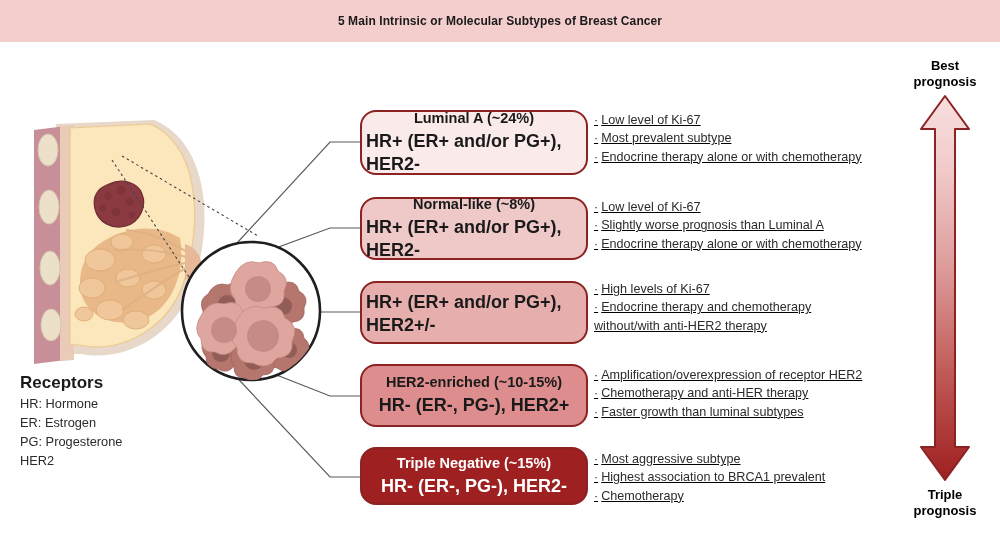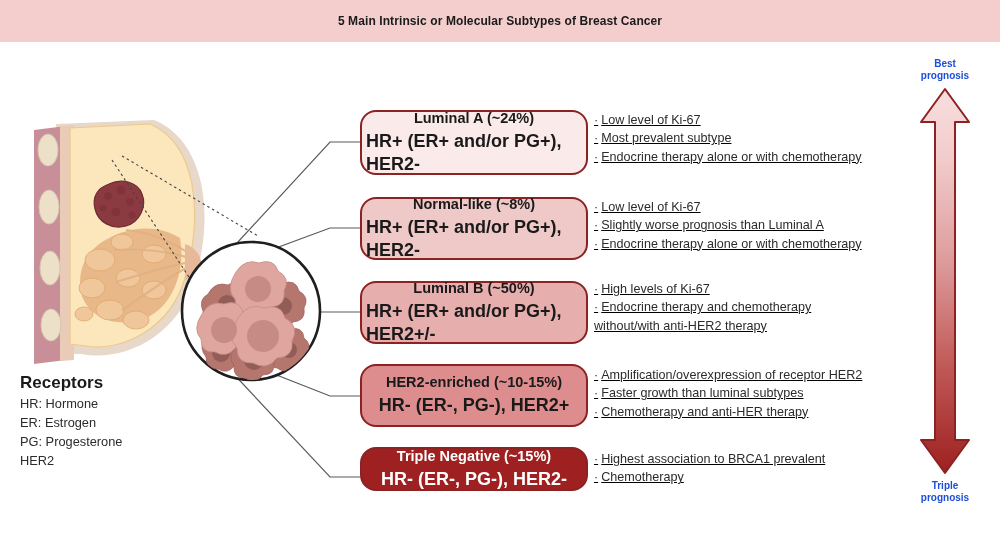--- a/index.html
+++ b/index.html
@@ -42,21 +42,21 @@
     align-items: center; justify-content: center;
     padding: 6px 4px;
   }
   .box-title { font-size: 14.5px; font-weight: bold; line-height: 1.25; }
   .box-sub   { font-size: 18px; line-height: 1.3; margin-top: 3px; font-weight: bold; }
 
   .box-1 { top: 110px; height: 65px; background: #fbeaea; }
   .box-2 { top: 197px; height: 63px; background: #efc8c8; }
   .box-3 { top: 281px; height: 63px; background: #e7aeae; }
   .box-4 { top: 364px; height: 63px; background: #dd8d8d; }
-  .box-5 { top: 447px; height: 44px; background: #9e2020; }
+  .box-5 { top: 447px; height: 58px; background: #9e2020; }
 
   .box-1 .box-title, .box-1 .box-sub,
   .box-2 .box-title, .box-2 .box-sub,
   .box-3 .box-title, .box-3 .box-sub,
   .box-4 .box-title, .box-4 .box-sub { color: #1a1a1a; }
   .box-5 .box-title, .box-5 .box-sub { color: #ffffff; }
 
   
   .bullets { position: absolute; left: 594px; width: 300px; text-decoration: underline; }
   .bullets li {
@@ -74,22 +74,22 @@
   .bullets-5 { top: 450px; }
 
   
   .legend { position: absolute; left: 20px; top: 373px; }
   .legend-title { font-size: 17px; font-weight: bold; color: #1a1a1a; margin-bottom: 2px; }
   .legend-item { font-size: 12.8px; color: #2b2b2b; line-height: 1.48; }
 
   
   .prognosis { position: absolute; left: 895px; top: 58px; width: 100px; }
   .prog-label {
-    text-align: center; font-size: 10px; font-weight: bold;
-    color: #1d4ed8; line-height: 1.2;
+    text-align: center; font-size: 13px; font-weight: bold;
+    color: #000000; line-height: 1.2;
   }
   .prog-label-top { margin-bottom: 4px; }
   .prog-arrow { display: block; margin: 0 auto; }
   .prog-label-bottom { margin-top: 4px; }
 </style>
 </head>
 <body>
 
 <div id="root">
 
@@ -210,21 +210,20 @@
 
   <div class="box box-1">
     <div class="box-title">Luminal A (~24%)</div>
     <div class="box-sub">HR+ (ER+ and/or PG+), HER2-</div>
   </div>
   <div class="box box-2">
     <div class="box-title">Normal-like (~8%)</div>
     <div class="box-sub">HR+ (ER+ and/or PG+), HER2-</div>
   </div>
   <div class="box box-3">
-    <div class="box-title">Luminal B (~50%)</div>
     <div class="box-sub">HR+ (ER+ and/or PG+), HER2+/-</div>
   </div>
   <div class="box box-4">
     <div class="box-title">HER2-enriched (~10-15%)</div>
     <div class="box-sub">HR- (ER-, PG-), HER2+</div>
   </div>
   <div class="box box-5">
     <div class="box-title">Triple Negative (~15%)</div>
     <div class="box-sub">HR- (ER-, PG-), HER2-</div>
   </div>
@@ -242,25 +241,26 @@
   </ul>
 
   <ul class="bullets bullets-3">
     <li><span class="dot">·</span><span>High levels of Ki-67</span></li>
     <li><span class="dot">·</span><span>Endocrine therapy and chemotherapy</span></li>
     <li class="cont">without/with anti-HER2 therapy</li>
   </ul>
 
   <ul class="bullets bullets-4">
     <li><span class="dot">·</span><span>Amplification/overexpression of receptor HER2</span></li>
+    <li><span class="dot">·</span><span>Chemotherapy and anti-HER therapy</span></li>
     <li><span class="dot">·</span><span>Faster growth than luminal subtypes</span></li>
-    <li><span class="dot">·</span><span>Chemotherapy and anti-HER therapy</span></li>
   </ul>
 
   <ul class="bullets bullets-5">
+    <li><span class="dot">·</span><span>Most aggressive subtype</span></li>
     <li><span class="dot">·</span><span>Highest association to BRCA1 prevalent</span></li>
     <li><span class="dot">·</span><span>Chemotherapy</span></li>
   </ul>
 
   <div class="legend">
     <div class="legend-title">Receptors</div>
     <div class="legend-item">HR: Hormone</div>
     <div class="legend-item">ER: Estrogen</div>
     <div class="legend-item">PG: Progesterone</div>
     <div class="legend-item">HER2</div>

